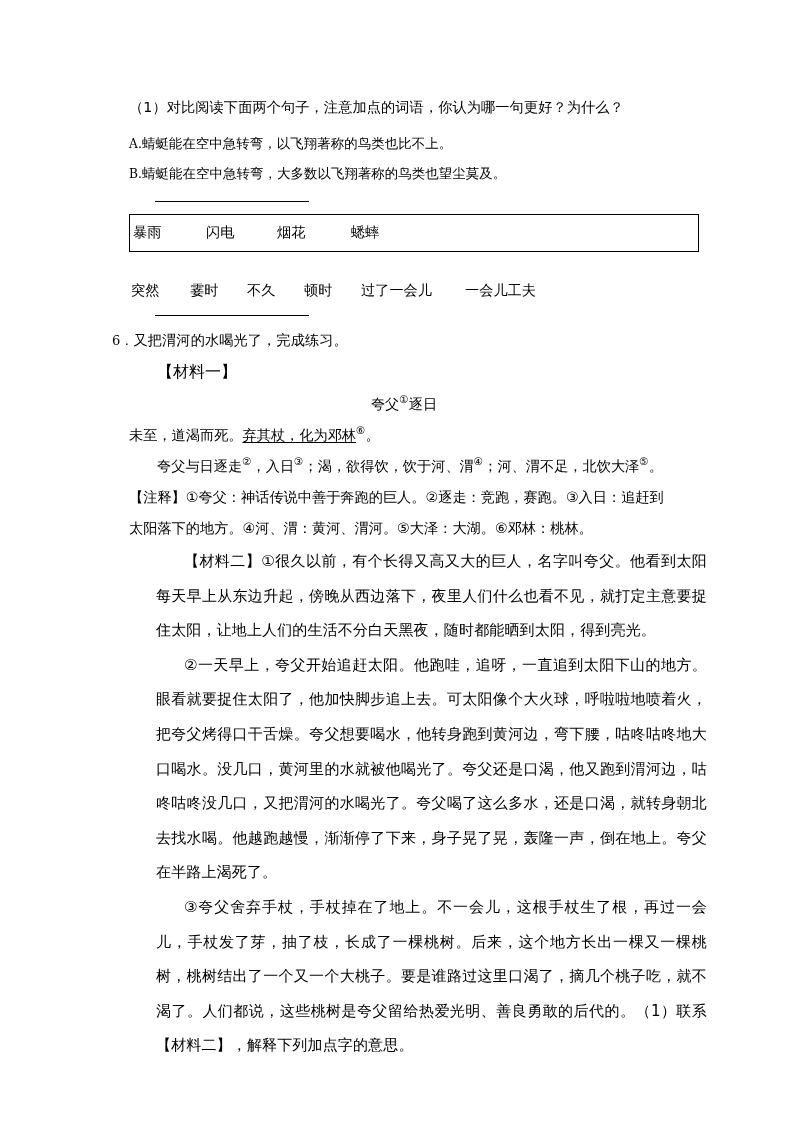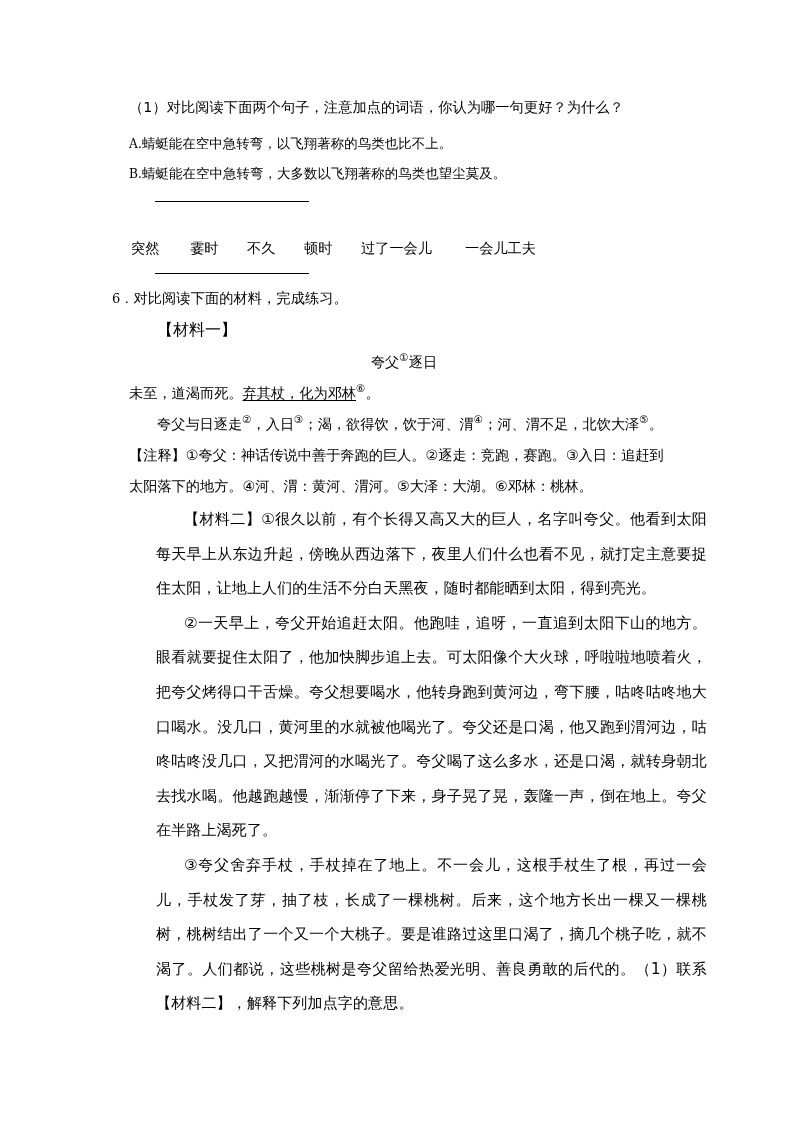--- a/index.html
+++ b/index.html
@@ -168,33 +168,38 @@
       <span class="opt-tag">B.</span><span>蜻蜓能在空中急转弯，大多数以飞翔著称的鸟类也望尘莫及。</span>
     </div>
 
     <div class="gap-a"></div>
 
     <div class="answer-rule"></div>
 
     <div class="gap-e"></div>
 
 
+    <div class="wordbox">
+      <div class="wordbox-inner">
+        <span class="w1">暴雨</span><span class="w2">闪电</span><span class="w3">烟花</span><span>蟋蟀</span>
+      </div>
+    </div>
 
     <div class="wordrow2">
       <span class="r1">突然</span><span class="r2">霎时</span><span class="r3">不久</span><span class="r4">顿时</span><span class="r5">过了一会儿</span><span>一会儿工夫</span>
     </div>
 
     <div class="gap-c"></div>
 
     <div class="answer-rule-2"></div>
 
     <div class="gap-d"></div>
 
     <div class="qnum-line">
-      <span class="qnum">6．</span><span>对比阅读下面的材料，完成练习。</span>
+      <span class="qnum">6．</span><span>又把渭河的水喝光了，完成练习。</span>
     </div>
 
     <div class="mat-label">【材料一】</div>
 
     <div class="cn-title">
       <span>夸父</span><sup class="circ">①</sup><span>逐日</span>
     </div>
 
     <div class="cn-body">
       <span>未至，道渴而死。</span><span class="uline">弃其杖，化为邓林</span><sup class="circ">⑥</sup><span>。</span>

